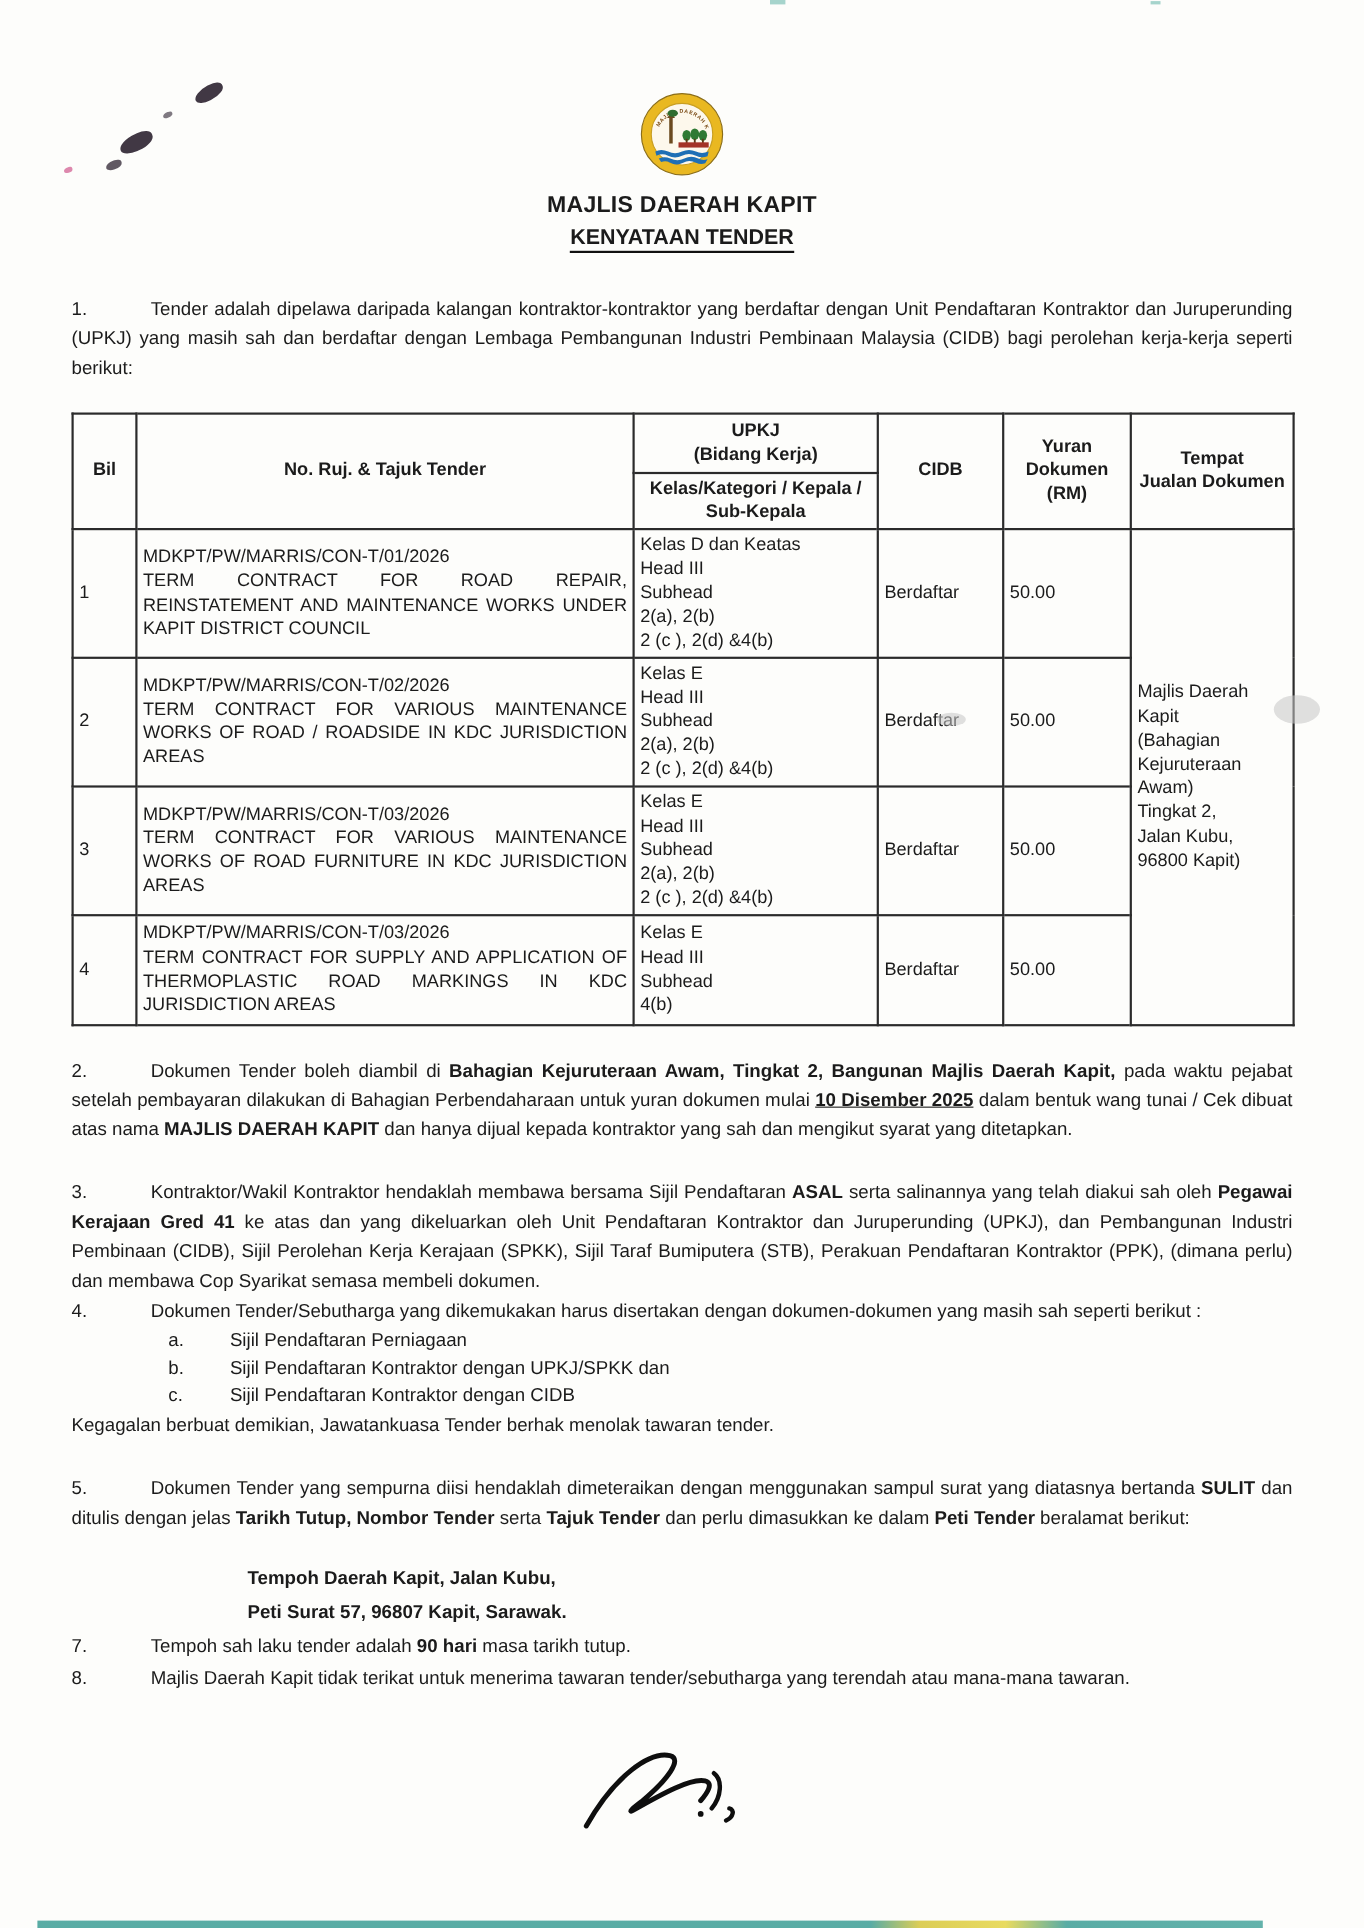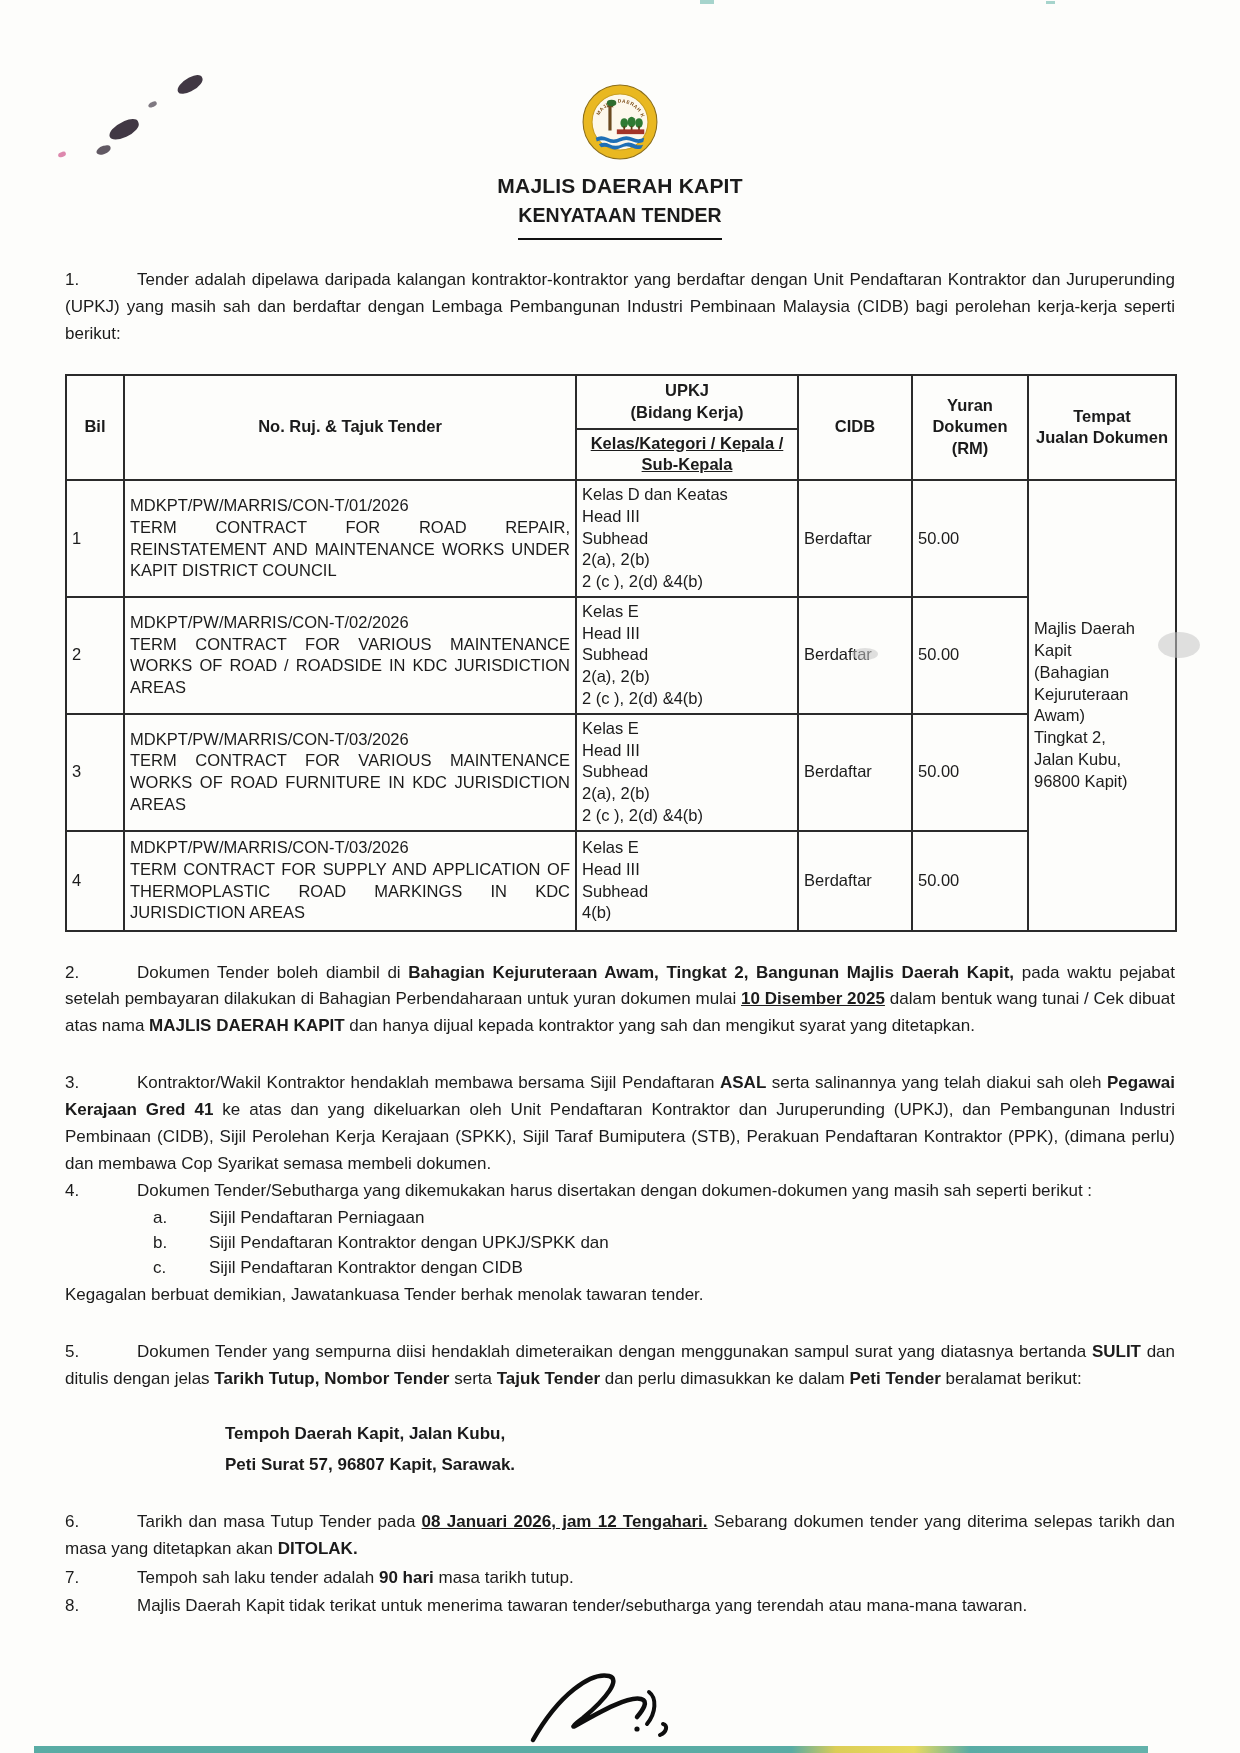--- a/index.html
+++ b/index.html
@@ -12,21 +12,21 @@
     color:#1b1b1b;
     overflow:hidden;
   }
   .content { padding:0 65px; }
 
   
   .header { text-align:center; padding-top:84px; }
   .crest { width:76px; height:76px; display:inline-block; }
   .org-title { font-size:21px; font-weight:700; letter-spacing:.2px; margin-top:10px; }
   .doc-title { font-size:19.5px; font-weight:700; margin-top:6px; }
-  .doc-title span { border-bottom:2.5px solid #111; padding-bottom:12px; }
+  .doc-title span { border-bottom:2.5px solid #111; padding-bottom:1px; }
 
   
   .para { font-size:17px; line-height:1.58; text-align:justify; margin:0; }
   .pnum { display:inline-block; width:72px; }
   .b { font-weight:700; }
   .bu { font-weight:700; text-decoration:underline; }
 
   
   table.tender { width:100%; border-collapse:collapse; table-layout:fixed; margin-top:26px; }
   table.tender th, table.tender td {
@@ -130,21 +130,21 @@
           <th class="ml" style="height:46px;">UPKJ
 (Bidang Kerja)</th>
           <th rowspan="2">CIDB</th>
           <th rowspan="2" class="ml">Yuran
 Dokumen
 (RM)</th>
           <th rowspan="2" class="ml">Tempat
 Jualan Dokumen</th>
         </tr>
         <tr>
-          <th class="ml" style="height:42px;text-decoration:underline;">Kelas/Kategori / Kepala /
+          <th class="ml" style="height:42px;">Kelas/Kategori / Kepala /
 Sub-Kepala</th>
         </tr>
       </thead>
       <tbody>
         <tr style="height:116px;">
           <td class="c">1</td>
           <td class="ruj">
             <div>MDKPT/PW/MARRIS/CON-T/01/2026</div>
             <div class="title">TERM CONTRACT FOR ROAD REPAIR, REINSTATEMENT AND MAINTENANCE WORKS UNDER KAPIT DISTRICT COUNCIL</div>
           </td>
@@ -229,21 +229,20 @@
     </div>
     <p class="para" style="margin-top:2px;">Kegagalan berbuat demikian, Jawatankuasa Tender berhak menolak tawaran tender.</p>
 
     <p class="para" style="margin-top:30px;"><span class="pnum">5.</span><span><span>Dokumen Tender yang sempurna diisi hendaklah dimeteraikan dengan menggunakan sampul surat yang diatasnya bertanda </span><span class="b">SULIT</span><span> dan ditulis dengan jelas </span><span class="b">Tarikh Tutup, Nombor Tender</span><span> serta </span><span class="b">Tajuk Tender</span><span> dan perlu dimasukkan ke dalam </span><span class="b">Peti Tender</span><span> beralamat berikut:</span></span></p>
 
     <div class="address">
       <div>Tempoh Daerah Kapit, Jalan Kubu,</div>
       <div>Peti Surat 57, 96807 Kapit, Sarawak.</div>
     </div>
 
-    <p class="para" style="margin-top:28px;"><span class="pnum">6.</span><span><span>Tarikh dan masa Tutup Tender pada </span><span class="bu">08 Januari 2026, jam 12 Tengahari.</span><span> Sebarang dokumen tender yang diterima selepas tarikh dan masa yang ditetapkan akan </span><span class="b">DITOLAK.</span></span></p>
 
     <p class="para" style="margin-top:2px;"><span class="pnum">7.</span><span><span>Tempoh sah laku tender adalah </span><span class="b">90 hari</span><span> masa tarikh tutup.</span></span></p>
 
     <p class="para" style="margin-top:2px;"><span class="pnum">8.</span><span><span>Majlis Daerah Kapit tidak terikat untuk menerima tawaran tender/sebutharga yang terendah atau mana-mana tawaran.</span></span></p>
 
     <div class="sigblock">
       <svg class="sig-svg" width="190" height="86" viewBox="0 0 190 86" xmlns="http://www.w3.org/2000/svg">
         <path d="M8,74 C34,28 66,6 84,10 C96,13 82,32 58,52 C50,58 46,62 50,60 C78,44 104,30 116,33 C124,35 118,44 112,51" stroke="#0e0e0e" stroke-width="4.5" fill="none" stroke-linecap="round"></path>
         <path d="M124,26 C132,32 131,47 122,58" stroke="#0e0e0e" stroke-width="4" fill="none" stroke-linecap="round"></path>
         <circle cx="112" cy="63" r="2.6" fill="#0e0e0e"></circle>

